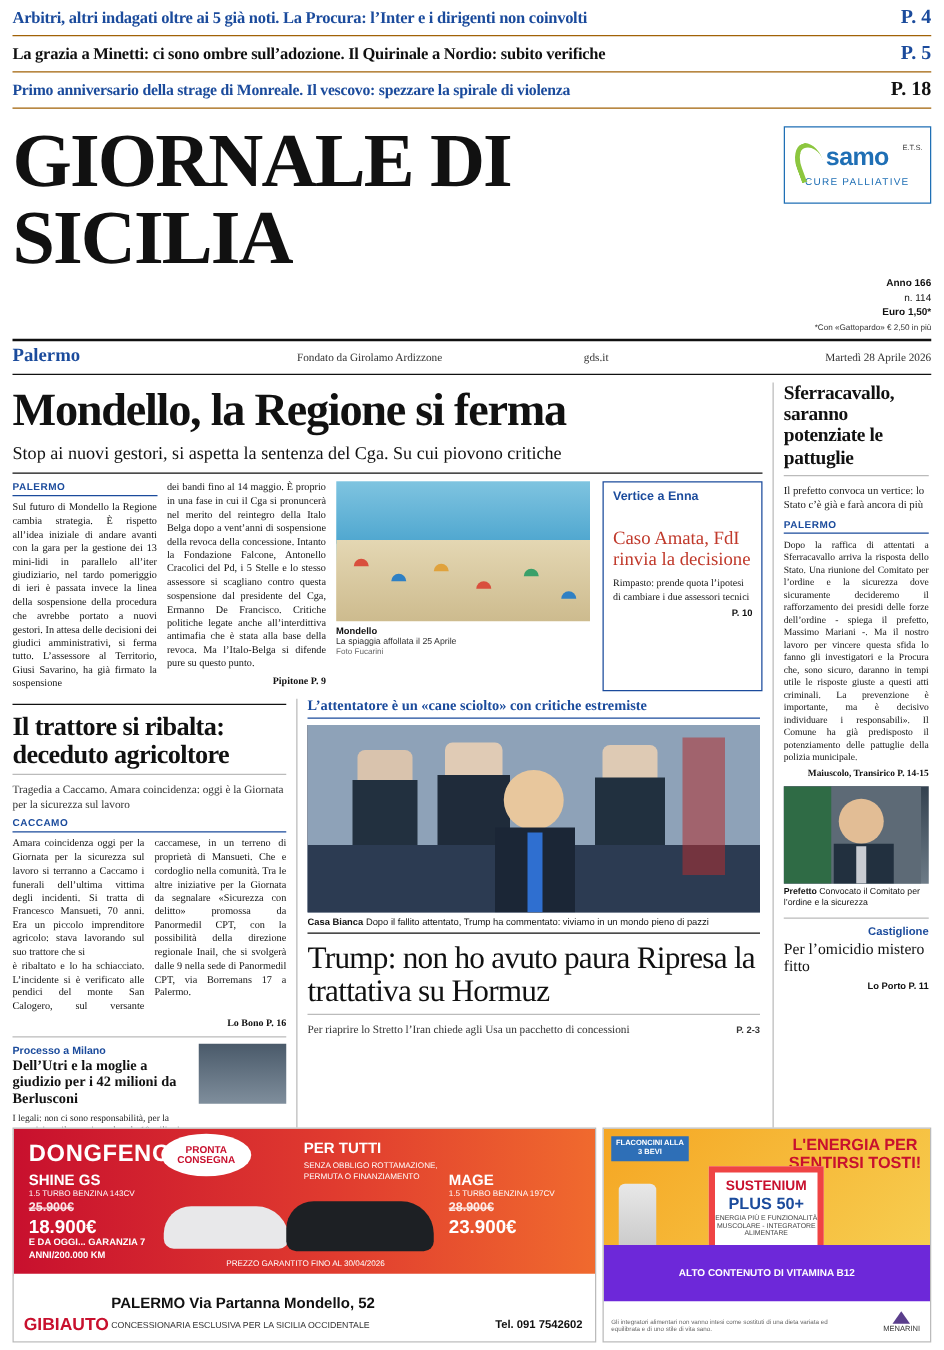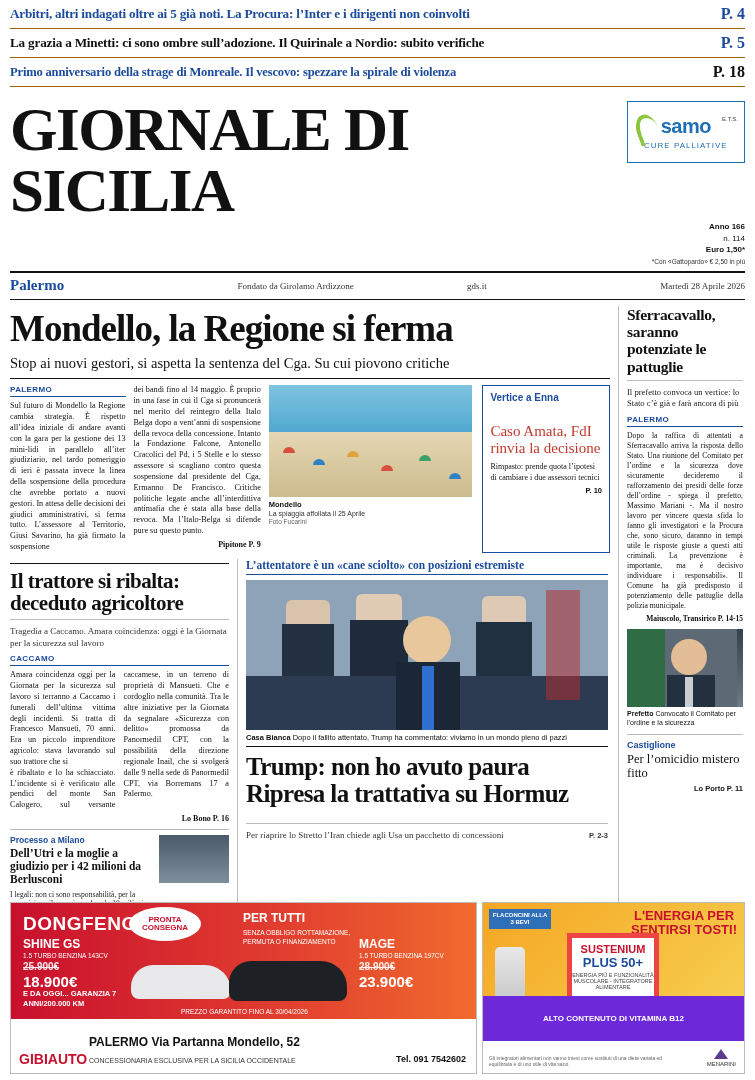--- a/index.html
+++ b/index.html
@@ -133,21 +133,21 @@
   .deck { font-size:9px; line-height:1.3; color:#333; margin-bottom:5px; }
   .two-col { column-count:2; column-gap:8px; }
 
   .mid-right .bluehead {
     color:#1b4b9c; font-weight:bold; font-size:11.5px; border-bottom:1px solid #1b4b9c;
     padding-bottom:3px; margin-bottom:5px;
   }
   .photo2 { width:100%; height:150px; position:relative; overflow:hidden; background:#2a3b55;}
   .cap2 { font-family:"Liberation Sans", sans-serif; font-size:7.5px; margin-top:3px; }
   .cap2 b { font-size:7.5px; }
-  h2.trump { font-size:25px; font-weight:bold; line-height:1.08; letter-spacing:-0.6px; margin:6px 0 16px 0;}
+  h2.trump { font-size:25px; font-weight:normal; line-height:1.08; letter-spacing:-0.6px; margin:6px 0 4px 0;}
   .trump-deck { font-size:9px; color:#333; display:flex; justify-content:space-between; align-items:flex-end;}
   .trump-deck .pg { font-family:"Liberation Sans", sans-serif; font-weight:bold; font-size:7.5px;}
 
   
   .proc { display:flex; gap:8px; margin-top:6px; border-top:1px solid #bbb; padding-top:5px;}
   .proc .txtcol { width:150px; }
   .proc .imgcol { width:70px; }
   .proc .pbk { font-family:"Liberation Sans", sans-serif; font-weight:bold; color:#1b4b9c; font-size:8.5px;}
   .proc .ph { font-size:11.5px; font-weight:bold; line-height:1.12; margin:2px 0 4px 0;}
   .proc .pd { font-size:7.6px; line-height:1.28; color:#222;}
@@ -156,21 +156,21 @@
 
   
   .r-head { font-size:15.5px; font-weight:bold; line-height:1.1; letter-spacing:-0.3px; margin-bottom:5px;}
   .r-deck { font-size:8.6px; line-height:1.3; color:#222; margin-bottom:6px;}
   .r-body { font-size:7.7px; line-height:1.3; text-align:justify; }
   .r-sig { font-size:7.5px; font-weight:bold; text-align:right; margin-top:3px;}
   .r-photo { width:100%; height:78px; background:linear-gradient(#33414f,#6d7b87); margin-top:6px; position:relative; overflow:hidden;}
   .r-cap { font-family:"Liberation Sans", sans-serif; font-size:7px; margin-top:3px; line-height:1.25;}
   .r-cap b { font-size:7px; }
   .r-sec { margin-top:7px; border-top:1px solid #bbb; padding-top:5px;}
-  .r-kick { font-family:"Liberation Sans", sans-serif; font-weight:bold; font-size:9px; color:#1b4b9c;}
+  .r-kick { font-family:"Liberation Sans", sans-serif; font-weight:bold; font-size:9px; color:#1b4b9c;text-align:right;}
   .r-title { font-size:12.5px; line-height:1.12; margin-top:2px;}
   .r-pg { font-family:"Liberation Sans", sans-serif; font-size:7.5px; font-weight:bold; text-align:right; margin-top:4px;}
 
   
   .ads { position:absolute; left:10px; right:10px; bottom:6px; display:flex; gap:5px; }
   .ad-left { width:467px; height:172px; border:1px solid #bbb; position:relative; overflow:hidden; background:#fff;}
   .ad-right { width:263px; height:172px; border:1px solid #bbb; position:relative; overflow:hidden; background:#fff;}
 
   .ad-red { position:absolute; left:0; top:0; width:100%; height:118px; background:linear-gradient(90deg,#c8102e,#e03b2f 55%,#f06a2e);}
   .ad-brand { position:absolute; left:12px; top:10px; color:#fff; font-family:"Liberation Sans", sans-serif; font-weight:bold; font-size:19px; letter-spacing:0.5px;}
@@ -308,21 +308,21 @@
               <div class="pd">I legali: non ci sono responsabilità, per la prescrizione il caso riguarda solo 10 milioni.</div>
               <div class="pp">P. 6</div>
             </div>
             <div class="imgcol">
               <div class="headshot"></div>
             </div>
           </div>
         </div>
 
         <div class="mid-right">
-          <div class="bluehead">L’attentatore è un «cane sciolto» con posizioni estremiste</div>
+          <div class="bluehead">L’attentatore è un «cane sciolto» con critiche estremiste</div>
           <div class="photo2">
             <svg width="362" height="150" viewBox="0 0 362 150">
               <rect width="362" height="150" fill="#3b4e68"></rect>
               <rect x="0" y="0" width="362" height="96" fill="#8ea2b8"></rect>
               <rect x="0" y="96" width="362" height="54" fill="#2c3b52"></rect>
               <rect x="40" y="20" width="44" height="76" rx="6" fill="#d9c3ad"></rect>
               <rect x="36" y="44" width="52" height="52" fill="#22303f"></rect>
               <rect x="110" y="14" width="46" height="82" rx="6" fill="#e0cbb5"></rect>
               <rect x="104" y="40" width="58" height="56" fill="#1f2b3a"></rect>
               <rect x="236" y="16" width="44" height="80" rx="6" fill="#decab4"></rect>

